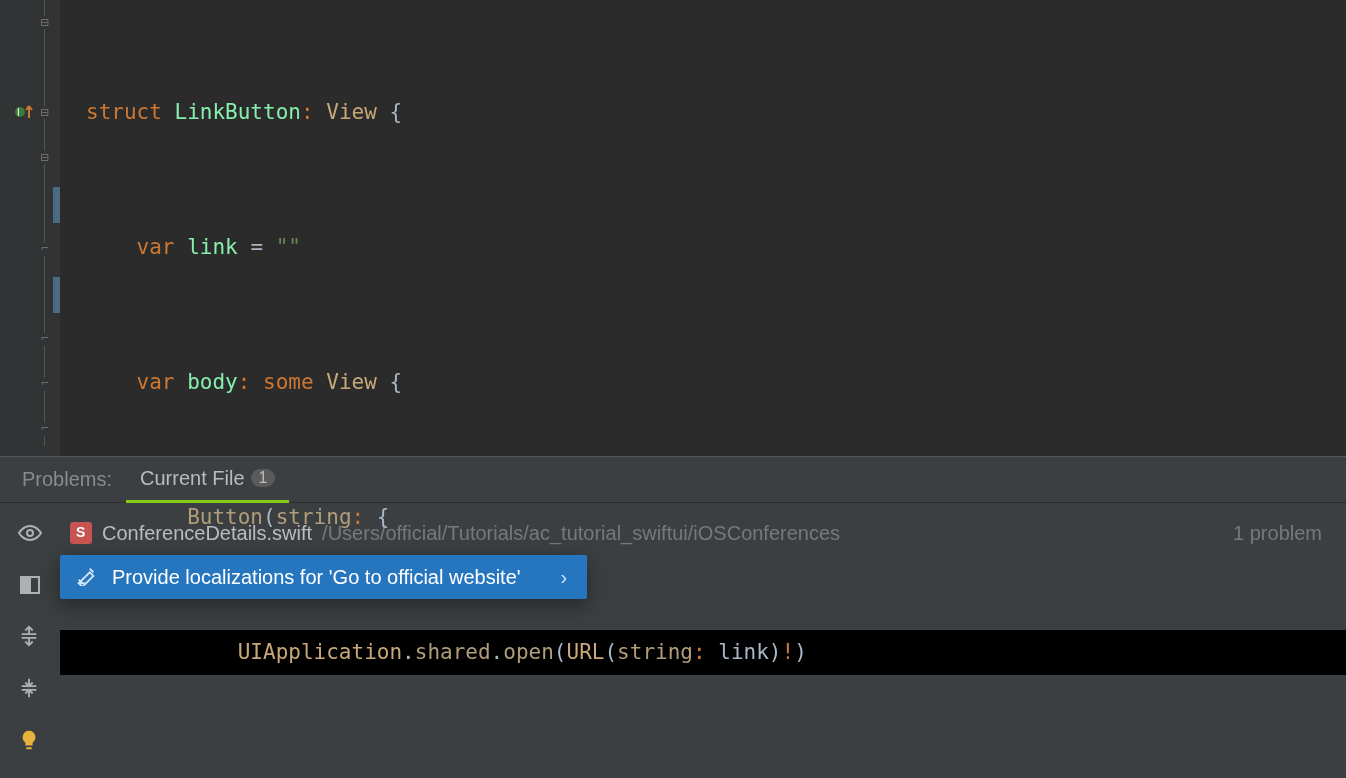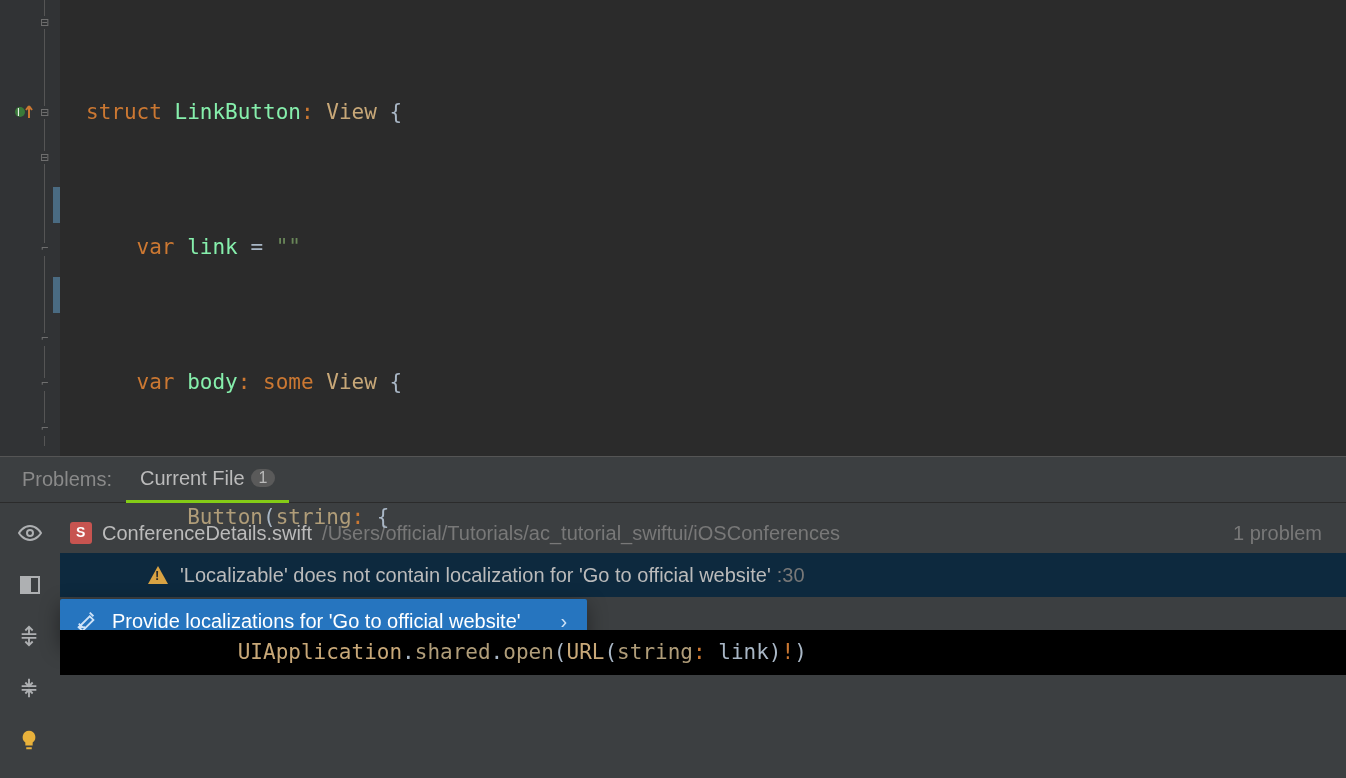--- a/index.html
+++ b/index.html
@@ -278,25 +278,20 @@
           </svg>
       </div>
     </div>
     <div class="problems-tree">
       <div class="file-row">
         <div class="file-icon"></div>
         <span>ConferenceDetails.swift</span>
         <span class="file-path">/Users/official/Tutorials/ac_tutorial_swiftui/iOSConferences</span>
         <span class="file-count">1 problem</span>
       </div>
-      <div class="warn-row">
-        <div class="warn-icon"></div>
-        <span>'Localizable' does not contain localization for 'Go to official website'</span>
-        <span class="warn-line">:30</span>
-      </div>
       <div class="fix-row">
         <span class="fix-icon">
           <svg width="22" height="22" viewBox="0 0 24 24" fill="none" stroke="#cfe3f7" stroke-width="2">
               <path d="M3 17l4 4M3 21l12-12 4 4L7 25zM15 5l4 4"></path>
               <path d="M2 21h8" stroke-width="2"></path>
             </svg>
         </span>
         <span>Provide localizations for 'Go to official website'</span>
         <span class="fix-chevron">›</span>
       </div>

